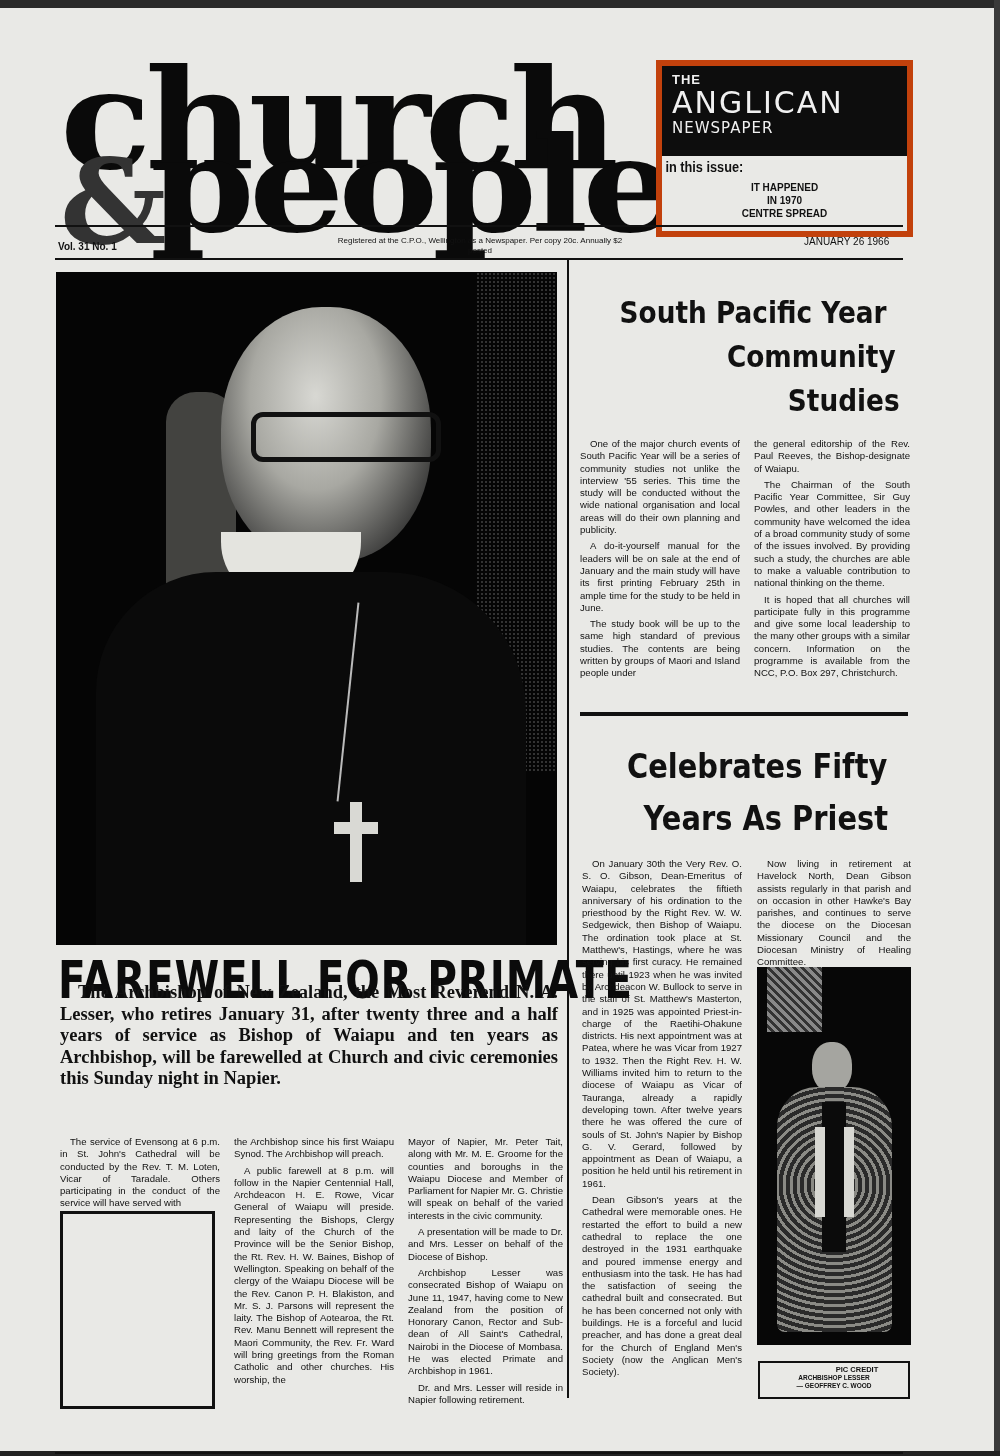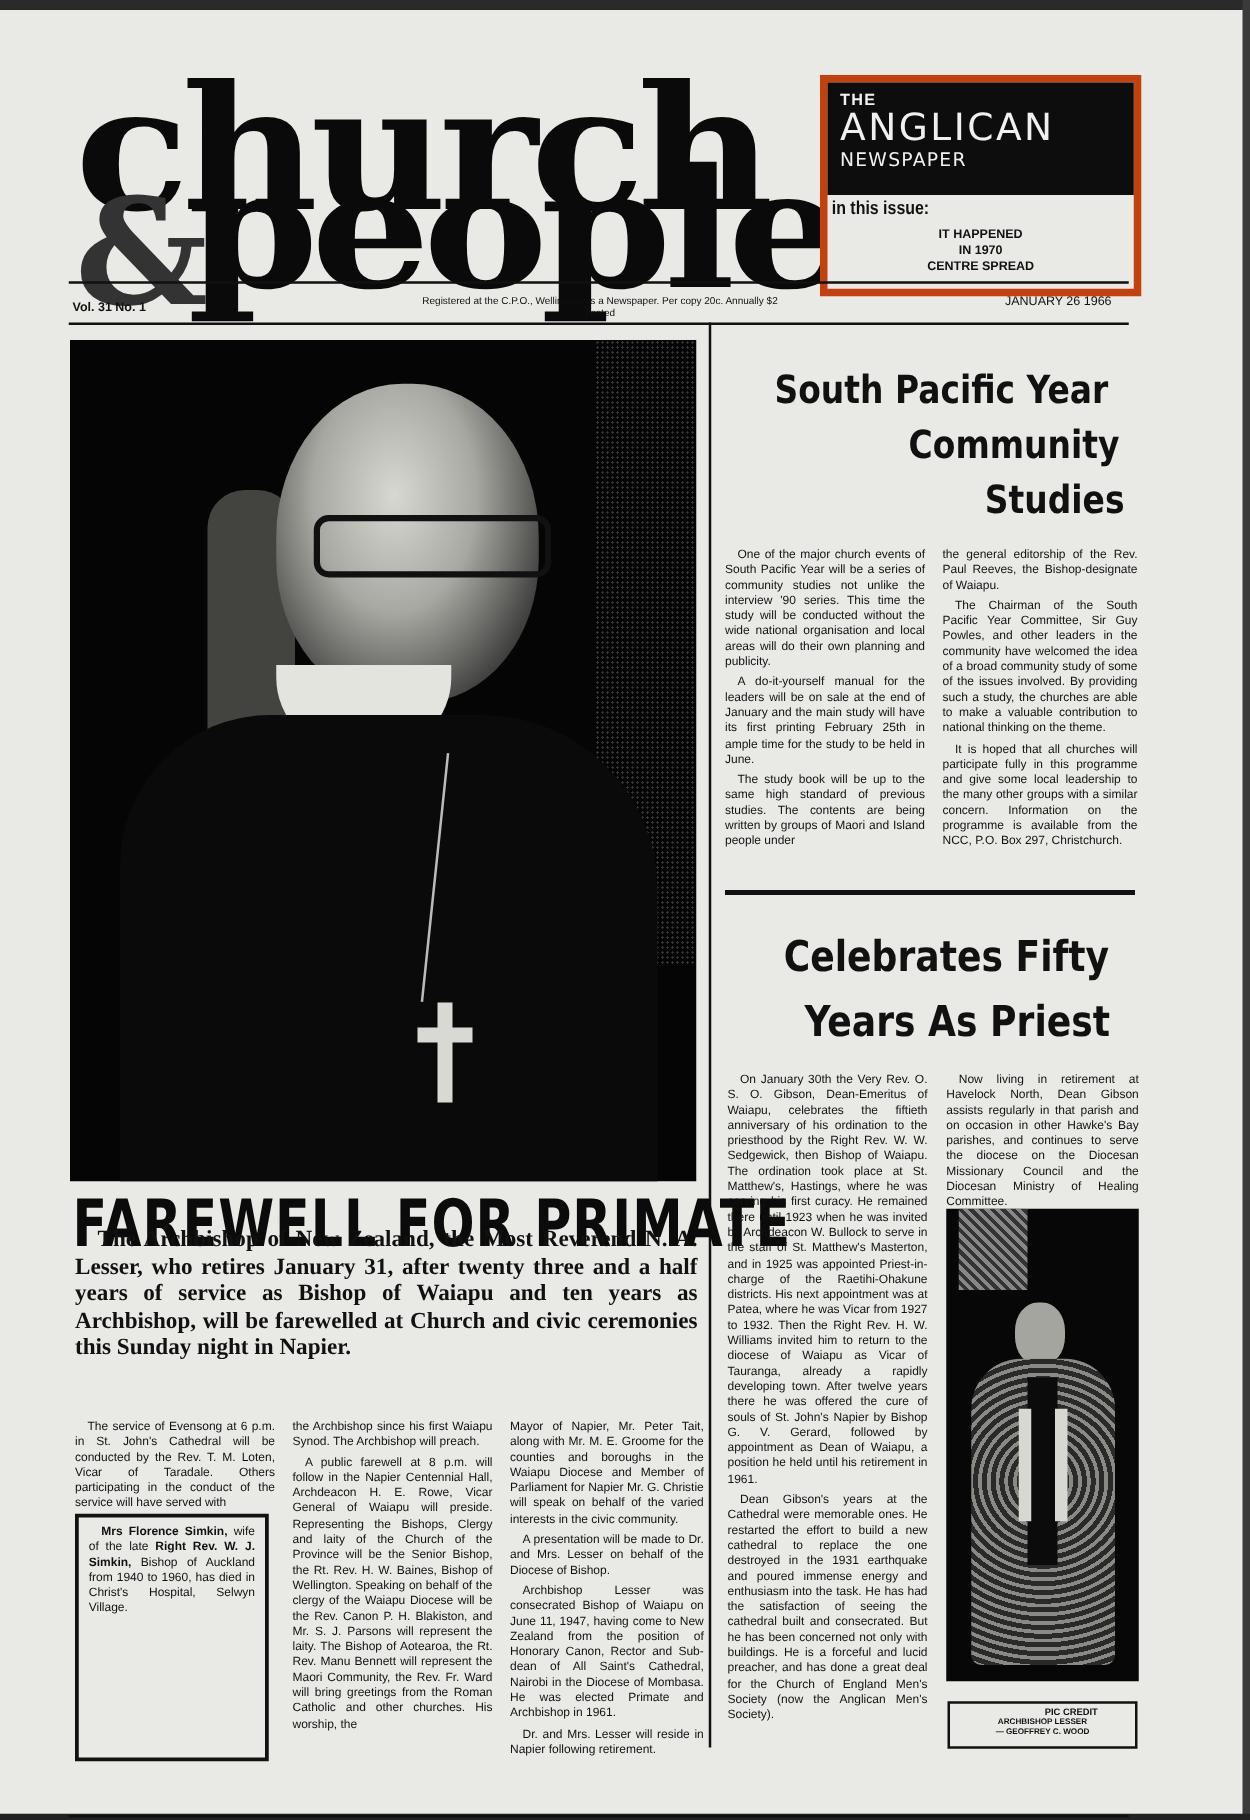--- a/index.html
+++ b/index.html
@@ -102,26 +102,20 @@
 </div>
 
 <div class="abs headline-condensed" id="farewell">FAREWELL FOR PRIMATE</div>
 <div class="abs deck">The Archbishop of New Zealand, the Most Reverend N. A. Lesser, who retires January 31, after twenty three and a half years of service as Bishop of Waiapu and ten years as Archbishop, will be farewelled at Church and civic ceremonies this Sunday night in Napier.</div>
 
 <div class="abs col" style="left:60px; top:1136px; width:160px;">
   <p>The service of Evensong at 6 p.m. in St. John's Cathedral will be conducted by the Rev. T. M. Loten, Vicar of Taradale. Others participating in the conduct of the service will have served with</p>
 </div>
 
 <div class="abs simkin-box col">
-  <p>
-    <span class="b">Mrs Florence Simkin,</span>
-    <span>wife of the late</span>
-    <span class="b">Right Rev. W. J. Simkin,</span>
-    <span>Bishop of Auckland from 1940 to 1960, has died in Christ's Hospital, Selwyn Village.</span>
-  </p>
 </div>
 
 <div class="abs col" style="left:234px; top:1136px; width:160px;">
   <p style="text-indent:0">the Archbishop since his first Waiapu Synod. The Archbishop will preach.</p>
   <p>A public farewell at 8 p.m. will follow in the Napier Centennial Hall, Archdeacon H. E. Rowe, Vicar General of Waiapu will preside. Representing the Bishops, Clergy and laity of the Church of the Province will be the Senior Bishop, the Rt. Rev. H. W. Baines, Bishop of Wellington. Speaking on behalf of the clergy of the Waiapu Diocese will be the Rev. Canon P. H. Blakiston, and Mr. S. J. Parsons will represent the laity. The Bishop of Aotearoa, the Rt. Rev. Manu Bennett will represent the Maori Community, the Rev. Fr. Ward will bring greetings from the Roman Catholic and other churches. His worship, the</p>
 </div>
 
 <div class="abs col" style="left:408px; top:1136px; width:155px;">
   <p style="text-indent:0">Mayor of Napier, Mr. Peter Tait, along with Mr. M. E. Groome for the counties and boroughs in the Waiapu Diocese and Member of Parliament for Napier Mr. G. Christie will speak on behalf of the varied interests in the civic community.</p>
   <p>A presentation will be made to Dr. and Mrs. Lesser on behalf of the Diocese of Bishop.</p>
@@ -129,21 +123,21 @@
   <p>Dr. and Mrs. Lesser will reside in Napier following retirement.</p>
 </div>
 
 <div class="abs sp-head">
   <div><span>South Pacific Year</span></div>
   <div><span>Community</span></div>
   <div><span>Studies</span></div>
 </div>
 
 <div class="abs col" style="left:580px; top:438px; width:160px;">
-  <p>One of the major church events of South Pacific Year will be a series of community studies not unlike the interview '90 series. This time the study will be conducted without the wide national organisation and local areas will do their own planning and publicity.</p>
+  <p>One of the major church events of South Pacific Year will be a series of community studies not unlike the interview '55 series. This time the study will be conducted without the wide national organisation and local areas will do their own planning and publicity.</p>
   <p>A do-it-yourself manual for the leaders will be on sale at the end of January and the main study will have its first printing February 25th in ample time for the study to be held in June.</p>
   <p>The study book will be up to the same high standard of previous studies. The contents are being written by groups of Maori and Island people under</p>
 </div>
 <div class="abs col" style="left:754px; top:438px; width:156px;">
   <p style="text-indent:0">the general editorship of the Rev. Paul Reeves, the Bishop-designate of Waiapu.</p>
   <p>The Chairman of the South Pacific Year Committee, Sir Guy Powles, and other leaders in the community have welcomed the idea of a broad community study of some of the issues involved. By providing such a study, the churches are able to make a valuable contribution to national thinking on the theme.</p>
   <p>It is hoped that all churches will participate fully in this programme and give some local leadership to the many other groups with a similar concern. Information on the programme is available from the NCC, P.O. Box 297, Christchurch.</p>
 </div>
 
 <div class="abs" style="left:580px; top:712px; width:328px; height:4px; background:#111;"></div>

